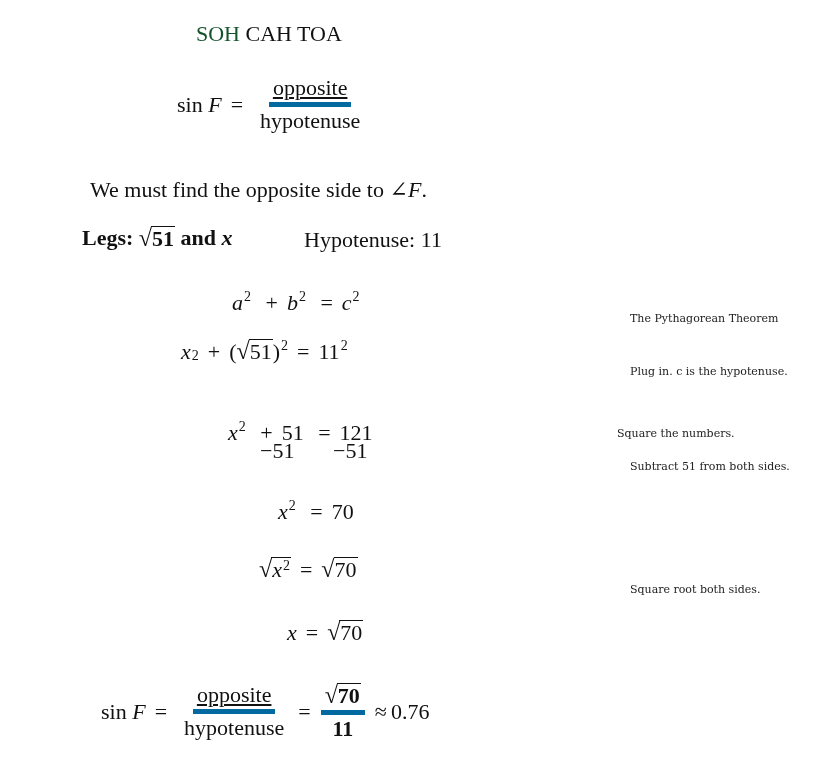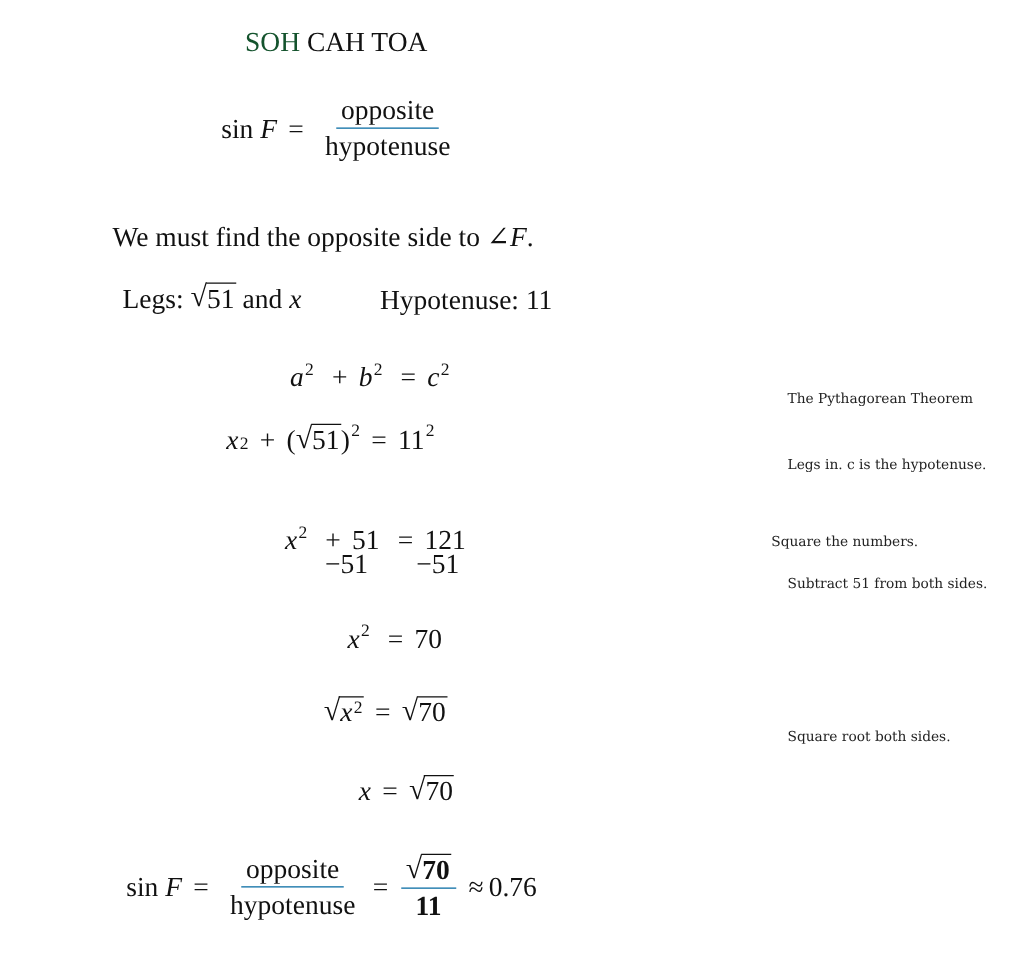--- a/index.html
+++ b/index.html
@@ -8,21 +8,21 @@
     font-family: "DejaVu Serif", "Liberation Serif", serif;
     color: #111;
   }
   .abs { position: absolute; white-space: nowrap; }
   .math { font-family: "Liberation Serif", "DejaVu Serif", serif; font-size: 22px; line-height: 1; }
   .it { font-style: italic; }
   .b { font-weight: bold; }
   .sup { font-size: 14px; vertical-align: 9px; margin-left: 1px; }
   .op { margin: 0 9px; }
   .frac { display: inline-flex; flex-direction: column; align-items: center; vertical-align: middle; margin: 0 4px; }
-  .frac .num { padding: 0 4px 3px 4px; border-bottom: 1px solid #0369a1; }
+  .frac .num { padding: 0 4px 3px 4px; border-bottom: 5px solid #0369a1; text-decoration: underline; }
   .frac .den { padding: 3px 4px 0 4px; }
   .sqrt { display: inline-flex; align-items: flex-end; }
   .sqrt .rad { font-size: 24px; line-height: 1; margin-right: -1px; }
   .sqrt .arg { border-top: 1px solid #111; padding: 1px 1px 0 1px; line-height: 1; }
   .note { font-family: "DejaVu Serif", "Liberation Serif", serif; font-size: 11px; color: #222; margin-top: 16px; }
   .red { color: #14532d; }
 </style>
 </head>
 <body>
 
@@ -37,21 +37,21 @@
   <span class="frac">
     <span class="num">opposite</span>
     <span class="den">hypotenuse</span>
   </span>
 </div>
 
 <div class="abs math" style="left:90px; top:179px;">
   <span>We must find the opposite side to </span><span>∠</span><span class="it">F</span><span>.</span>
 </div>
 
-<div class="abs math" style="left:98px; top:226px; display:flex; align-items:flex-end;">
+<div class="abs math" style="left:82px; top:226px; display:flex; align-items:center;font-weight:bold;">
   <span>Legs:</span>&nbsp;
   <span class="sqrt">
       <span class="rad">√</span>
       <span class="arg">51</span>
     </span>
   &nbsp;<span>and</span>&nbsp;<span class="it">x</span>
 </div>
 <div class="abs math" style="left:304px; top:229px;">
   <span>Hypotenuse:</span>
   <span>11</span>
@@ -72,21 +72,21 @@
     <span class="sqrt">
       <span class="rad">√</span>
       <span class="arg">51</span>
     </span>
     <span>)</span>
     <span class="sup" style="vertical-align:0; align-self:flex-start;">2</span>
   <span class="op">=</span>
   <span>11</span>
     <span class="sup" style="vertical-align:0; align-self:flex-start;">2</span>
 </div>
-<div class="abs note" style="left:630px; top:349px;">Legs in. c is the hypotenuse.</div>
+<div class="abs note" style="left:630px; top:349px;">Plug in. c is the hypotenuse.</div>
 
 <div class="abs math" style="left:228px; top:420px;">
   <span class="it">x</span><span class="sup">2</span>
   <span class="op">+</span><span>51</span>
   <span class="op">=</span><span>121</span>
 </div>
 <div class="abs note" style="left:617px; top:411px;">Square the numbers.</div>
 
 <div class="abs math" style="left:260px; top:440px;">−51</div>
 <div class="abs math" style="left:333px; top:440px;">−51</div>

